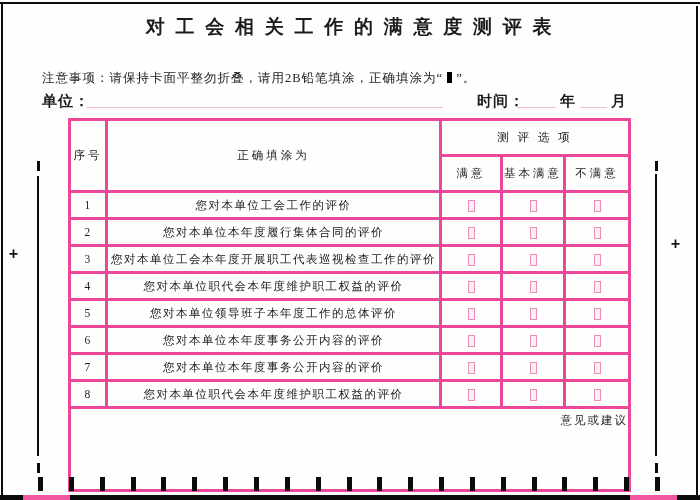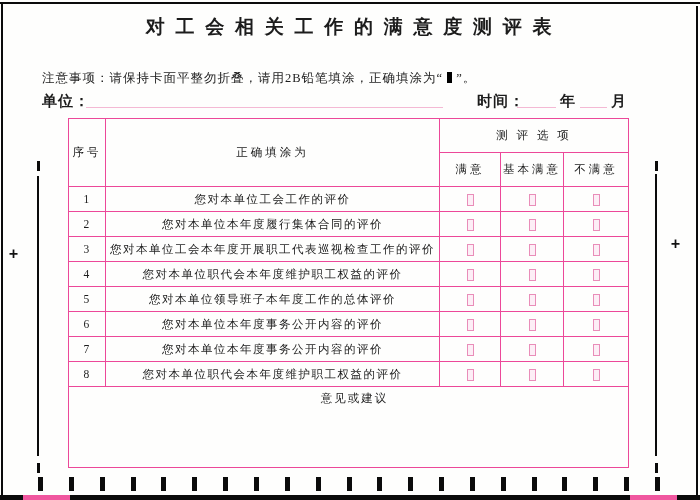--- a/index.html
+++ b/index.html
@@ -24,25 +24,25 @@
   }
   .notice{position:absolute;top:57px;left:42px;font-size:12.5px;letter-spacing:1px;white-space:nowrap;margin-top:13px;}
   .fill-demo{display:inline-block;width:5px;height:11px;background:#000;margin:0 4px;vertical-align:-1px;}
 
   .field-label{position:absolute;top:92px;font-size:15px;font-weight:bold;letter-spacing:1px;}
   .blank-line{position:absolute;top:107px;height:1px;background:#f4b9d4;}
 
   .table-wrap{position:absolute;left:68px;top:118px;}
   table{border-collapse:collapse;table-layout:fixed;width:560px;
         border:1px solid #ee7fb4;}
-  td{border:1px solid #ec4899;text-align:center;vertical-align:middle;
+  td{border:3px solid #ec4899;text-align:center;vertical-align:middle;
      font-size:11.5px;letter-spacing:1.5px;padding:0;overflow:hidden;white-space:nowrap;}
   thead td{height:33px;letter-spacing:3px;}
   tbody.rows td{height:24px;}
-  .suggest{height:72px;text-align:center;vertical-align:top;
+  .suggest{height:72px;text-align:right;vertical-align:top;
            padding:4px 0 4px 12px;letter-spacing:2px;}
   .mark{display:inline-block;width:5px;height:10px;border:1px solid #e98db9;
         background:#fdeef6;vertical-align:middle;}
 
   
   .reg{position:absolute;background:#0b0b0b;}
   .vline-left{left:37px;top:176px;width:2px;height:280px;}
   .vline-right{left:655px;top:174px;width:2px;height:282px;}
   .dash{width:3px;height:10px;}
   .dash.lt{left:37px;top:161px;} .dash.lb{left:37px;top:463px;}

